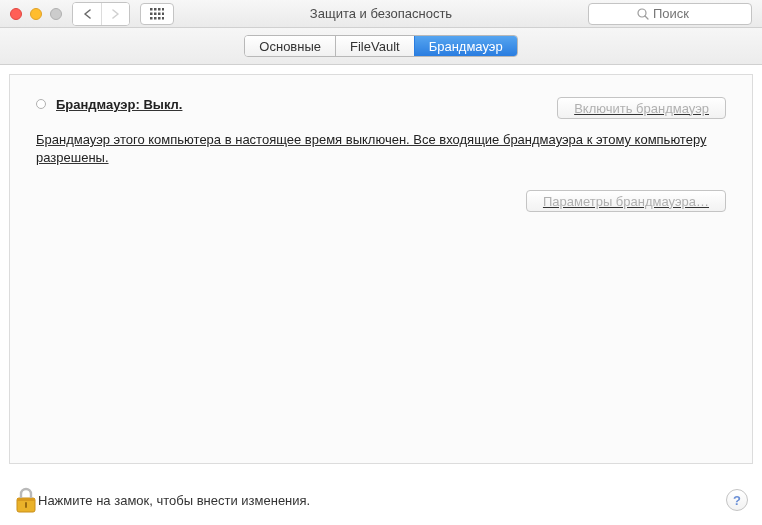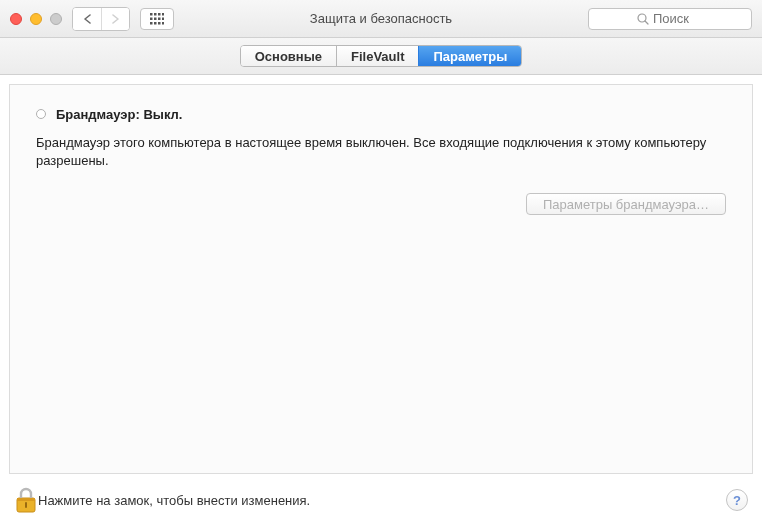--- a/index.html
+++ b/index.html
@@ -7,21 +7,21 @@
       font-family: -apple-system, "Helvetica Neue", Helvetica, Arial, sans-serif;
       font-size: 13px;
       background: #ffffff;
       width: 762px;
       height: 525px;
       overflow: hidden;
       color: #333;
     }
     
     .titlebar {
-      height: 38px;
+      height: 28px;
       background: linear-gradient(#f7f7f7, #eaeaea);
       border-bottom: 1px solid #d0d0d0;
       display: flex;
       align-items: center;
       padding: 0 10px;
       position: relative;
     }
     .traffic-lights { display: flex; gap: 8px; margin-right: 10px; }
     .tl { width: 12px; height: 12px; border-radius: 50%; }
     .tl.red { background: #ff5f57; border: 1px solid #e24640; }
@@ -87,39 +87,38 @@
       border-bottom: 1px solid #d0d0d0;
       display: flex; align-items: center; justify-content: center;
     }
     .segmented {
       display: flex;
       border: 1px solid #b8b8b8;
       border-radius: 4px;
       overflow: hidden;
       height: 22px;
       background: #fff;
-      font-weight: bold;
     }
     .seg {
       padding: 0 14px;
       font-size: 13px;
       color: #333;
       display: flex; align-items: center;
       background: linear-gradient(#ffffff, #f1f1f1);
       cursor: pointer;
     }
     .seg + .seg { border-left: 1px solid #b8b8b8; }
     .seg.active {
       background: linear-gradient(#56a5f0, #2a7de0);
       color: #fff;
       border-left-color: #2a7de0;
     }
     .seg.active + .seg { border-left-color: #2a7de0; }
     
-    .wrapper { padding: 9px; }
+    .wrapper { padding: 9px; text-decoration: underline; }
     .panel {
       height: 390px;
       border: 1px solid #dcdcdc;
       background: #fbfbfb;
       padding: 22px 26px;
       position: relative;
     }
     .status-row { display: flex; align-items: flex-start; margin-bottom: 12px; }
     .status-dot {
       width: 10px; height: 10px; border-radius: 50%;
@@ -215,31 +214,32 @@
         </svg>
       <input class="search-input" type="text" placeholder="Поиск" style="">
     </div>
   </div>
 </div>
 
 <div class="tabs-bar">
   <div class="segmented">
     <div class="seg">Основные</div>
     <div class="seg">FileVault</div>
-    <div class="seg active">Параметры</div>
+    <div class="seg active">Брандмауэр</div>
   </div>
 </div>
 
 <div class="wrapper">
   <div class="panel">
     <div class="status-row">
       <div class="status-dot"></div>
       <div class="status-label">Брандмауэр: Выкл.</div>
-    </div>
-    <div class="description">Брандмауэр этого компьютера в настоящее время выключен. Все входящие подключения к этому компьютеру разрешены.</div>
+      <button class="mac-btn disabled">Включить брандмауэр</button>
+    </div>
+    <div class="description">Брандмауэр этого компьютера в настоящее время выключен. Все входящие брандмауэра к этому компьютеру разрешены.</div>
     <div class="options-row">
       <button class="mac-btn disabled">Параметры брандмауэра…</button>
     </div>
   </div>
 </div>
 
 <div class="footer">
   <span class="lock-icon">
     <svg width="24" height="28" viewBox="0 0 24 28">
       <rect x="3" y="12" width="18" height="14" rx="2" fill="#eab22a" stroke="#c98f1a"></rect>

